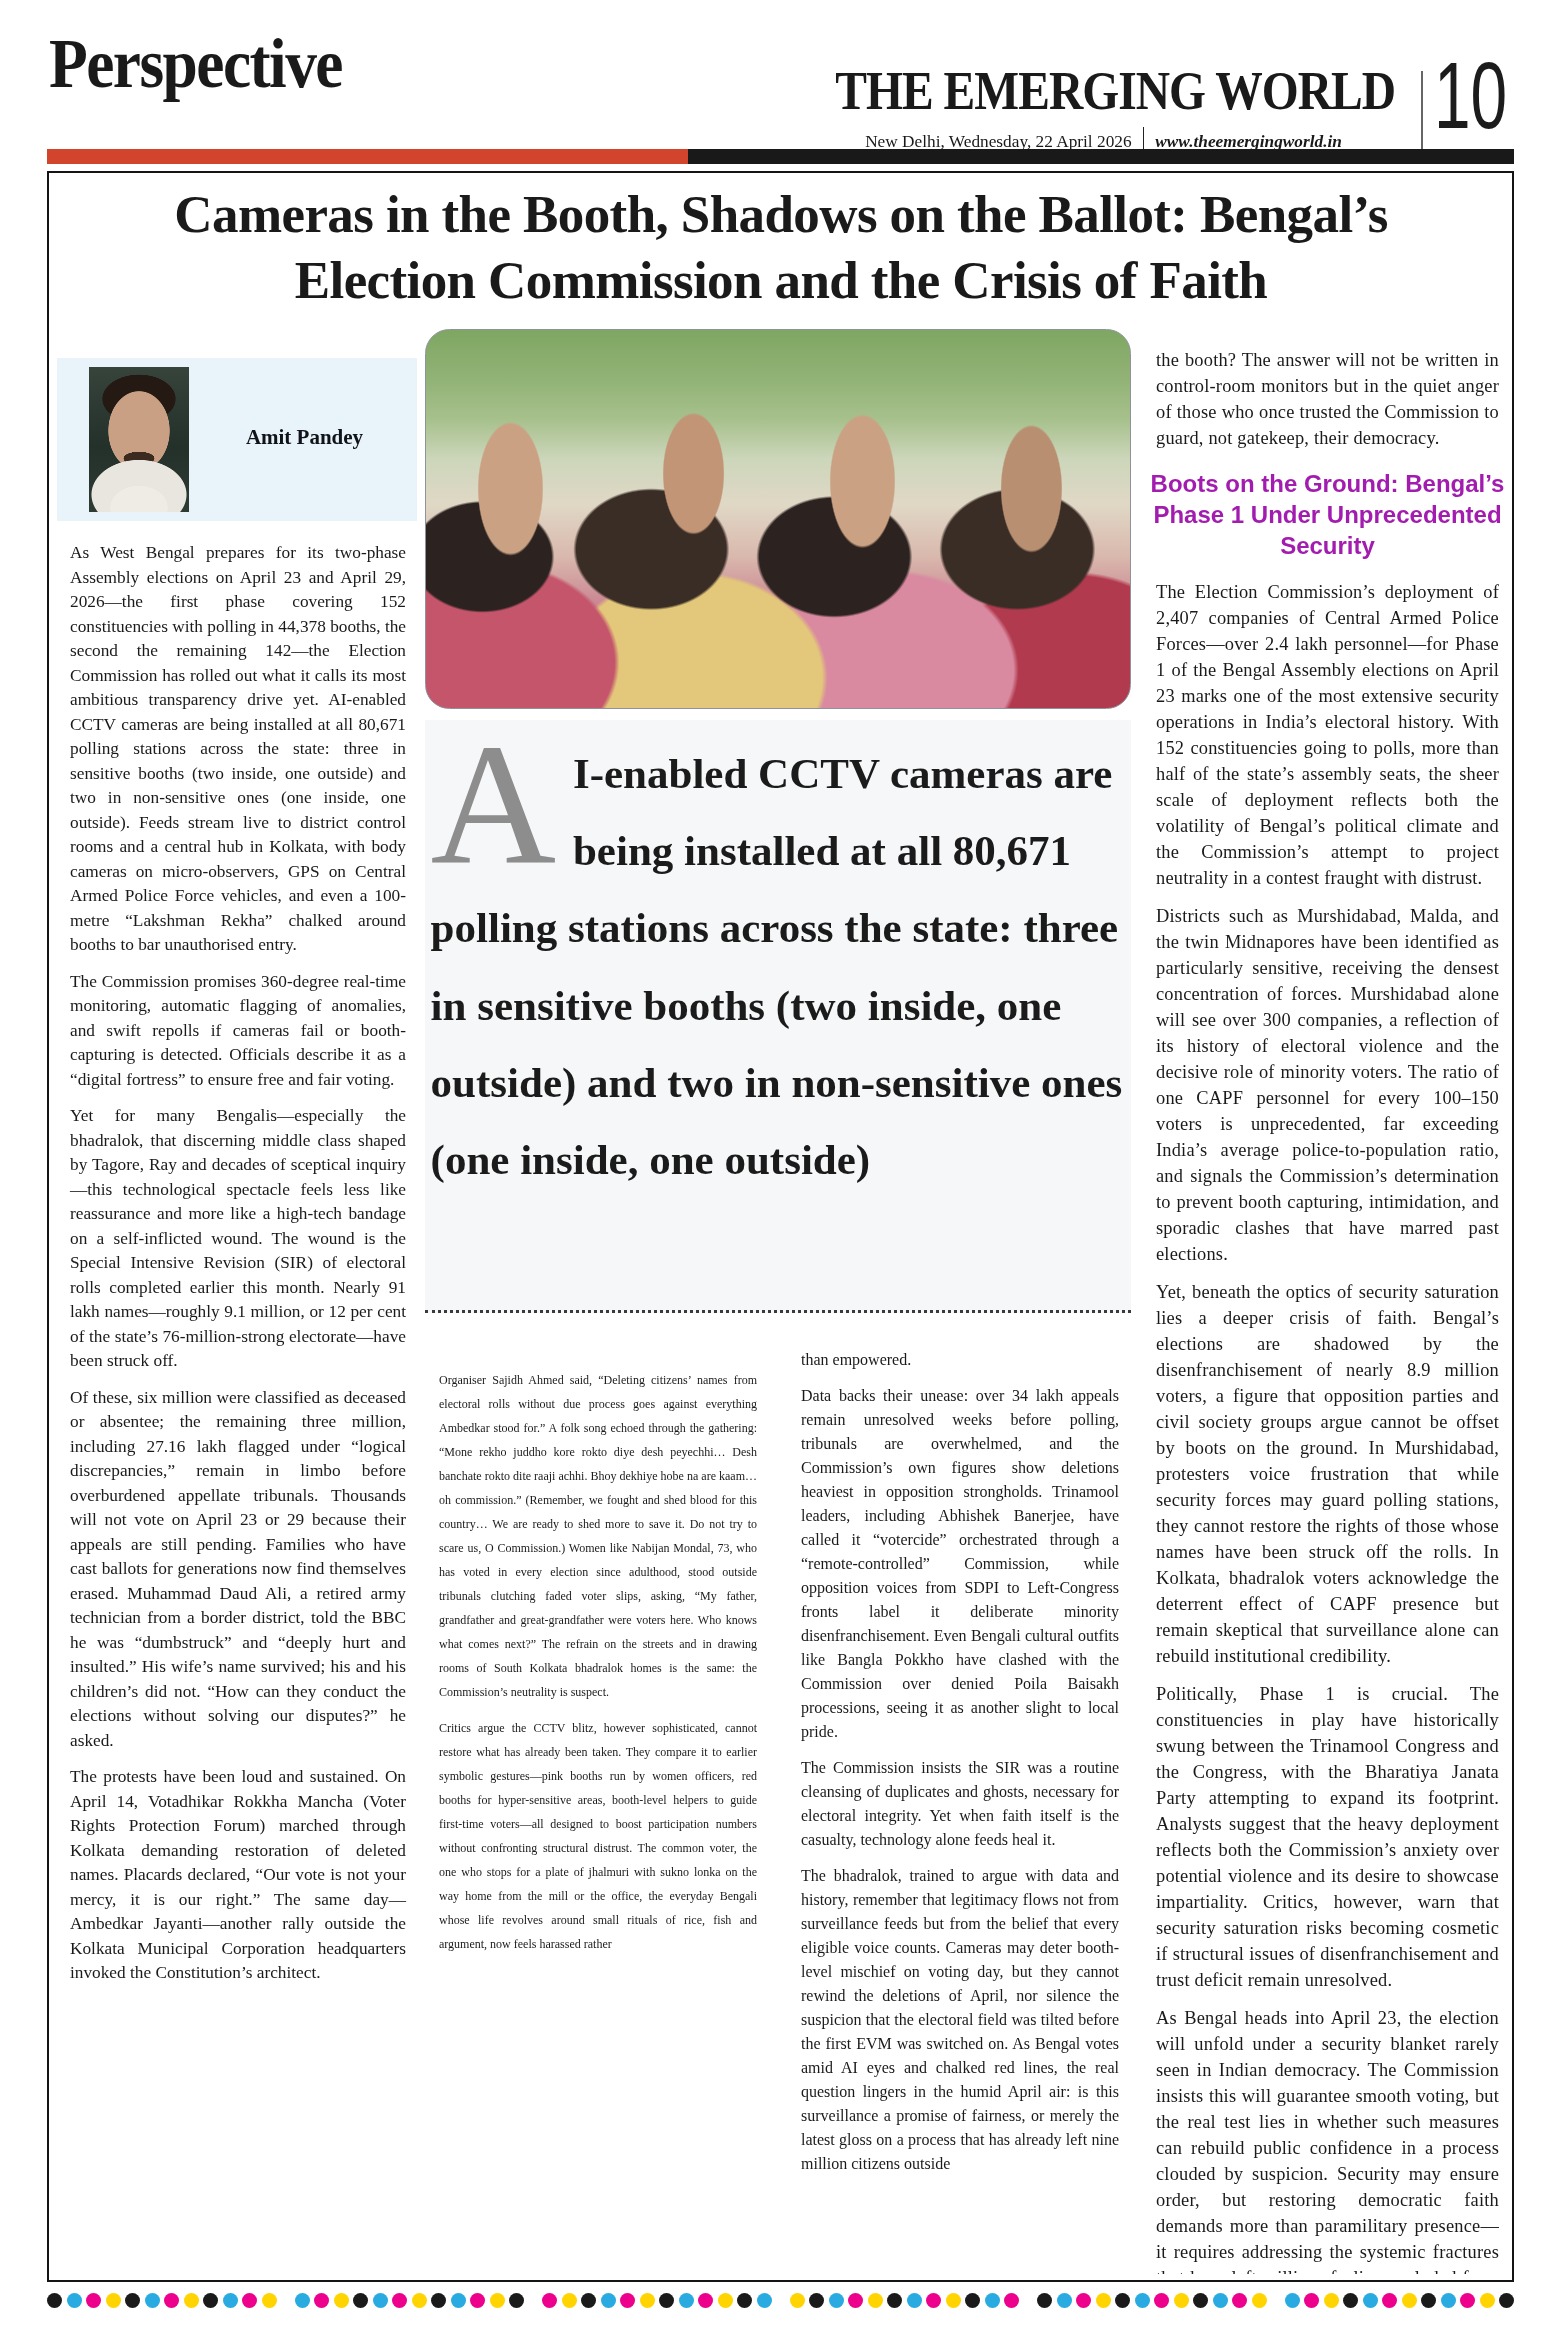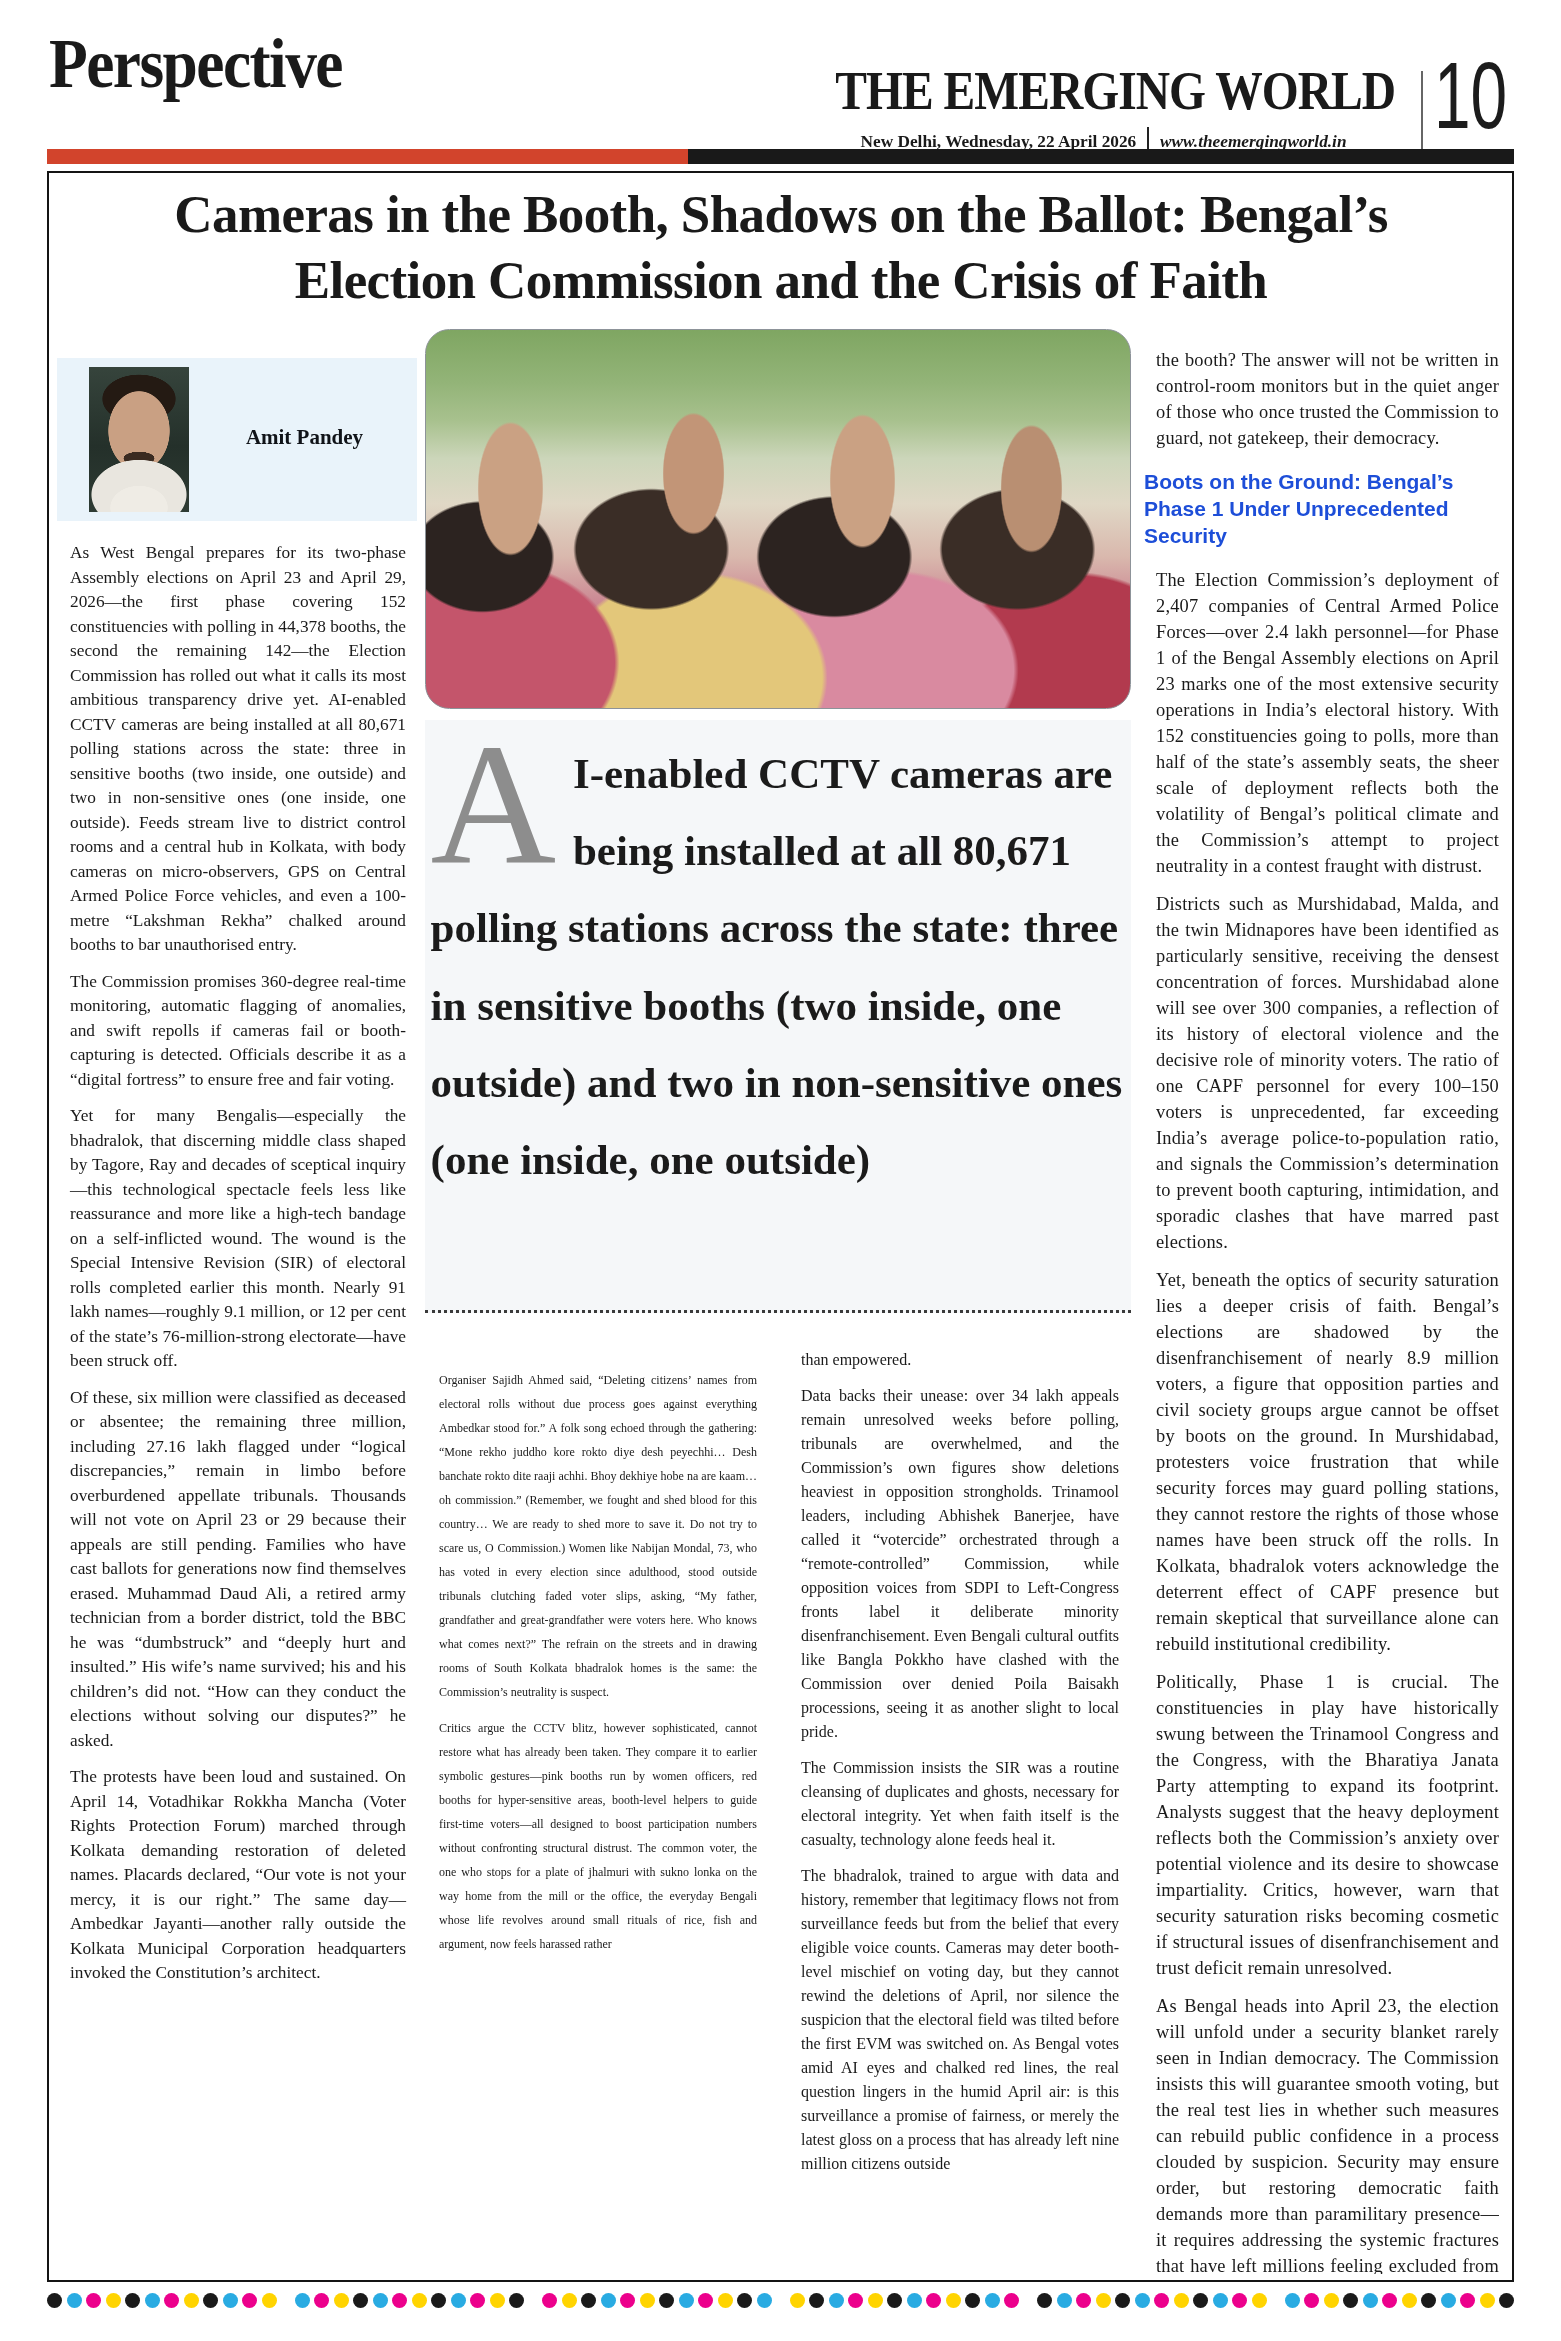--- a/index.html
+++ b/index.html
@@ -17,21 +17,21 @@
   }
   .masthead-wrap{ position:absolute; left:797px; top:60px; width:613px; text-align:right; }
   .masthead{
     display:inline-block; font-size:54px; font-weight:bold; letter-spacing:-1.1px;
     transform:scaleX(.88); transform-origin:center; white-space:nowrap;
   }
   .dateline-row{
     position:absolute; left:797px; top:127px; width:613px;
     display:flex; justify-content:center; align-items:center; gap:11px; font-size:17.3px;
   }
-  .dateline{ font-weight:bold; white-space:nowrap; }
+  .dateline{ font-weight:normal; white-space:nowrap; }
   .dateline-sep{ width:1.7px; height:29px; background:#222; }
   .website{ font-weight:bold; white-space:nowrap;font-style:italic; }
   .pagenum-rule{ position:absolute; left:1421px; top:71px; width:1.7px; height:85px; background:#666; }
   .page-number{
     position:absolute; left:1434px; top:42px; font-size:94px; font-family:"Liberation Sans", sans-serif;
     transform:scaleX(.70); transform-origin:left top; color:#1c1c1c;
   }
   
   .topbar{ position:absolute; left:47px; top:149px; width:1467px; height:15px; display:flex; }
   .topbar-red{ width:641px; height:100%; background:#d2442c; }
@@ -95,22 +95,22 @@
   .col{ position:absolute; text-align:justify; overflow:hidden; }
   .col p{ margin:12px; }
   .col1{ left:58px; top:529px;  width:360px; height:1744px; font-size:17.3px; line-height:24.5px; }
   .col2{ left:427px; top:1356px; width:342px; height:936px; font-size:12px; line-height:24px; }
   .col3{ left:789px; top:1336px; width:342px; height:936px; font-size:16px; line-height:24px; }
   .col4{
     left:1144px; top:335px; width:367px; height:1939px; font-size:18.4px; line-height:26px;
     letter-spacing:0.2px; display:flex; flex-direction:column;
   }
   .subhead{
-    font-family:"Liberation Sans", sans-serif; font-size:21px; font-weight:bold;
-    line-height:1.30; text-align:left; letter-spacing:0; margin:4.5px 0 5.6px; color:#1d4ed8;
+    font-family:"Liberation Sans", sans-serif; font-size:24px; font-weight:bold;
+    line-height:1.30; text-align:center; letter-spacing:0; margin:4.5px 0 5.6px; color:#a21caf;
   }
   .author-note{
     margin-top:auto; border-top:2.2px solid #111; border-bottom:2.2px solid #111;
     padding:3.3px 0 4.5px; font-weight:bold; font-size:20px; line-height:1.18;
     text-align:justify; letter-spacing:0;
   }
   
   .dots-row{
     position:absolute; left:47px; top:2293px; width:1467px;
     display:flex; justify-content:space-between; align-items:center;

